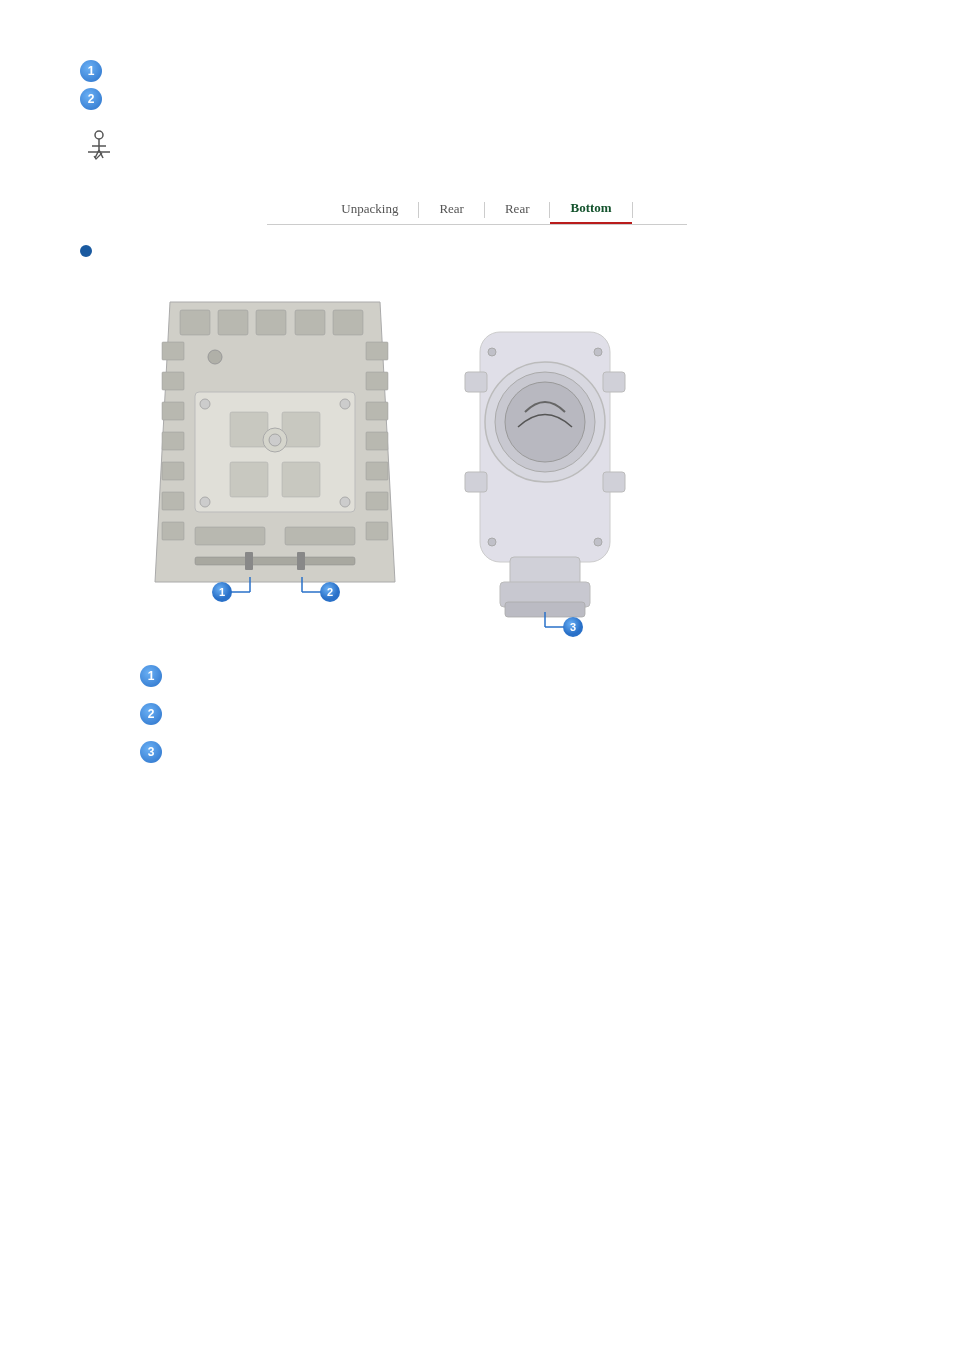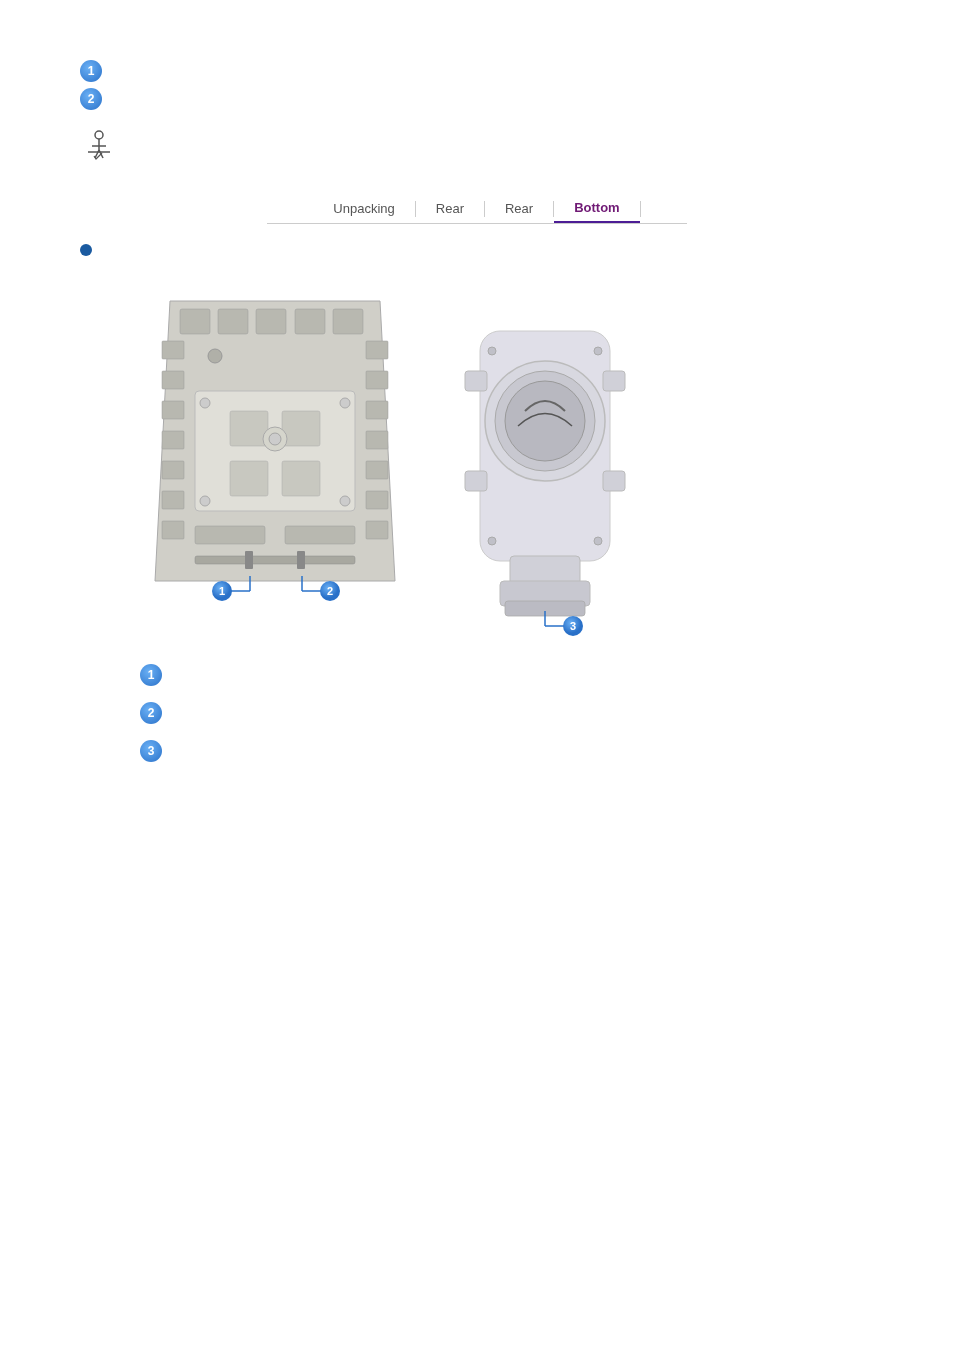--- a/index.html
+++ b/index.html
@@ -79,26 +79,27 @@
     }
 
     .nav-tab {
       padding: 6px 20px;
       font-size: 13px;
       color: #555;
       cursor: pointer;
       text-decoration: none;
       white-space: nowrap;
       border-bottom: 2px solid transparent;
+      font-family: Liberation Serif, serif;
     }
 
     .nav-tab.active {
-      color: #701a75;
+      color: #14532d;
       font-weight: bold;
-      border-bottom: 3px solid #4c1d95;
+      border-bottom: 3px solid #b91c1c;
     }
 
     .nav-tab-separator {
       width: 1px;
       height: 16px;
       background: #ccc;
     }
 
     
     .section-bullet {

